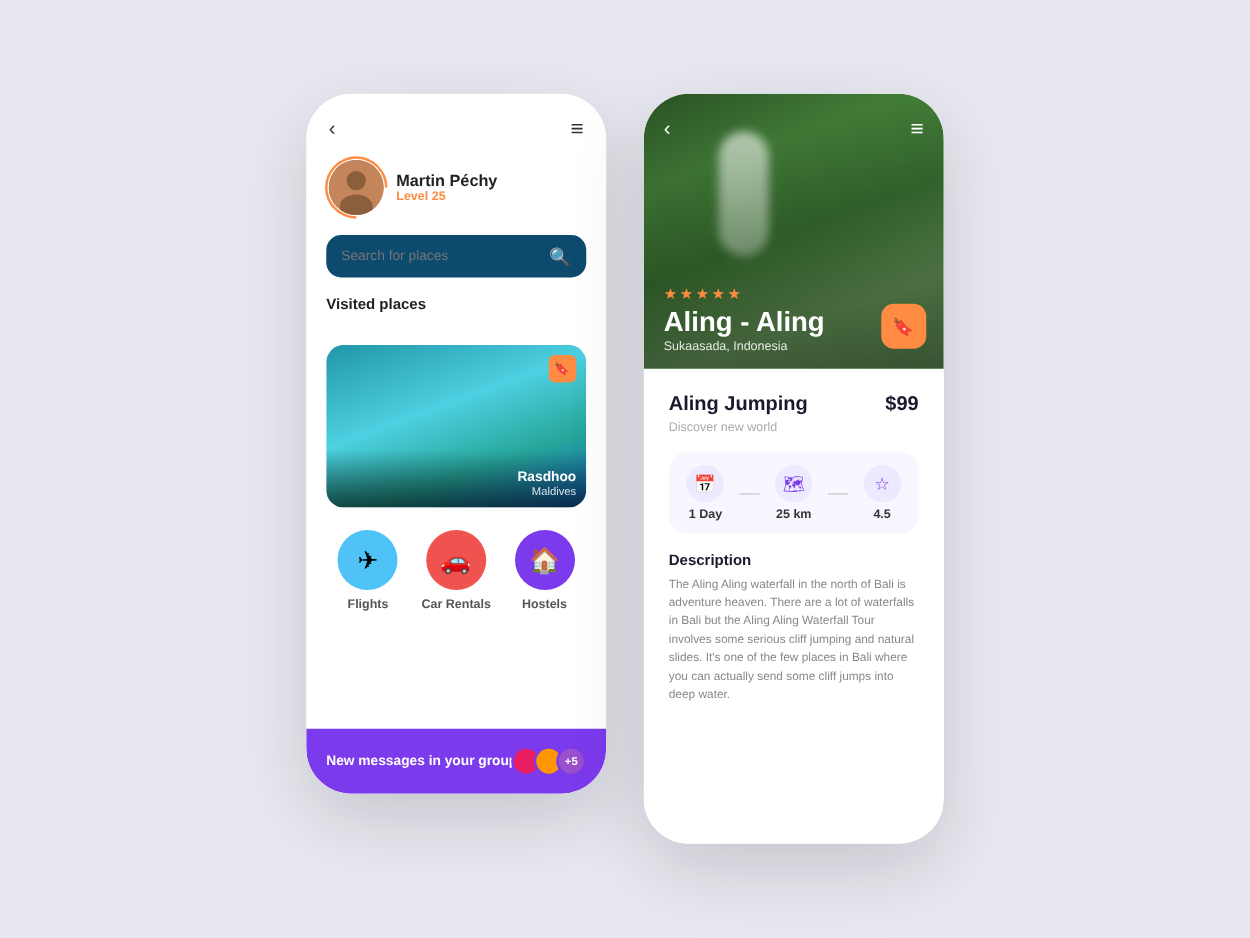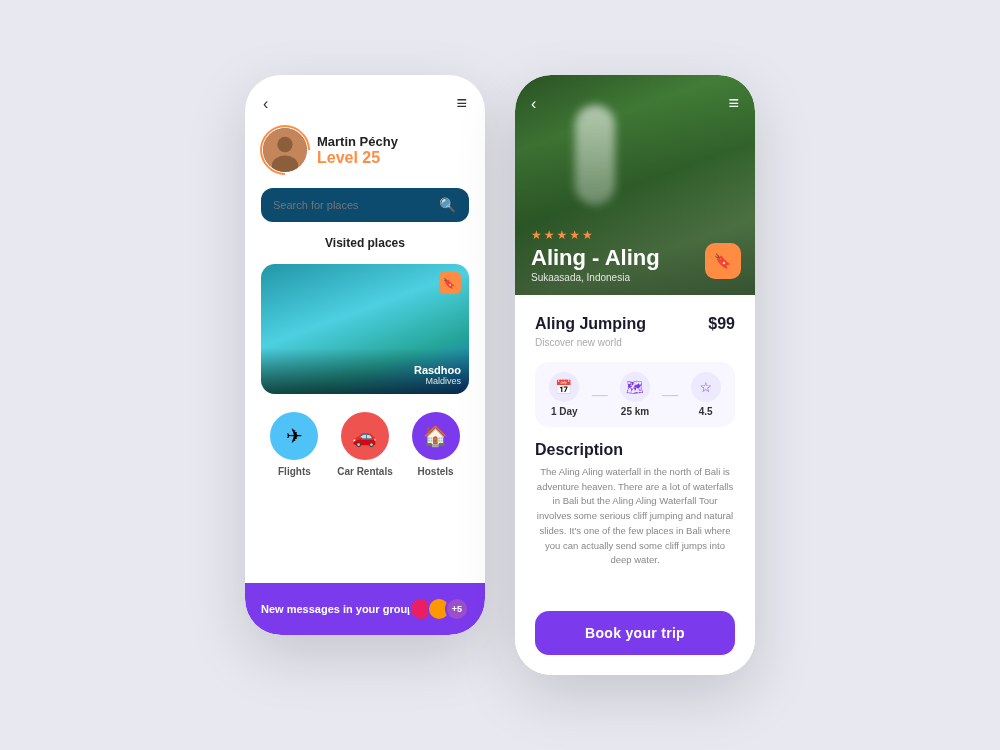--- a/index.html
+++ b/index.html
@@ -69,21 +69,21 @@
       background: linear-gradient(135deg, #8b6348, #c4855a);
       display: flex; align-items: center; justify-content: center;
       overflow: hidden;
     }
     .profile-info .name {
       font-size: 13px;
       font-weight: 700;
       color: #222;
     }
     .profile-info .level {
-      font-size: 16px;
+      font-size: 10px;
       color: #ff8c42;
       font-weight: 600;
     }
     .search-bar {
       margin: 2px 16px 14px;
       background: #0c4a6e;
       border-radius: 12px;
       display: flex;
       align-items: center;
       padding: 9px 12px;
@@ -95,22 +95,21 @@
       font-size: 11px;
       color: #999;
       flex: 1;
       outline: none;
     }
     .search-icon-btn { color: #999; font-size: 14px; cursor: pointer; }
     .section-label {
       font-size: 12px;
       font-weight: 700;
       color: #222;
-      padding: 0 16px 14px;
-      text-align: center;
+      padding: 0 16px 26px;
     }
     .visited-places {
       display: flex;
       gap: 8px;
       padding: 0 16px;
       overflow: hidden;
     }
     .place-card {
       border-radius: 14px;
       overflow: hidden;
@@ -331,31 +330,30 @@
       font-size: 10px;
       font-weight: 600;
       color: #333;
     }
     .stat-divider {
       color: #ccc;
       font-size: 16px;
       font-weight: 300;
     }
     .desc-label {
-      font-size: 16px;
+      font-size: 12px;
       font-weight: 800;
       color: #1a1a2e;
       margin-bottom: 6px;
     }
     .desc-text {
       font-size: 9.5px;
       color: #888;
       line-height: 1.55;
       flex: 1;
-      text-align: center;
     }
     .book-btn {
       background: #7c3aed;
       color: white;
       border: none;
       border-radius: 14px;
       padding: 14px;
       font-size: 14px;
       font-weight: 700;
       cursor: pointer;
@@ -483,17 +481,16 @@
         <span class="stat-divider">—</span>
         <div class="stat-item">
           <div class="stat-icon">☆</div>
           <span class="stat-val">4.5</span>
         </div>
       </div>
 
       <div class="desc-label">Description</div>
       <div class="desc-text">The Aling Aling waterfall in the north of Bali is adventure heaven. There are a lot of waterfalls in Bali but the Aling Aling Waterfall Tour involves some serious cliff jumping and natural slides. It's one of the few places in Bali where you can actually send some cliff jumps into deep water.</div>
 
-      <button class="book-btn">Book your trip</button>
     </div>
   </div>
 
 </div>
 
 </body></html>

